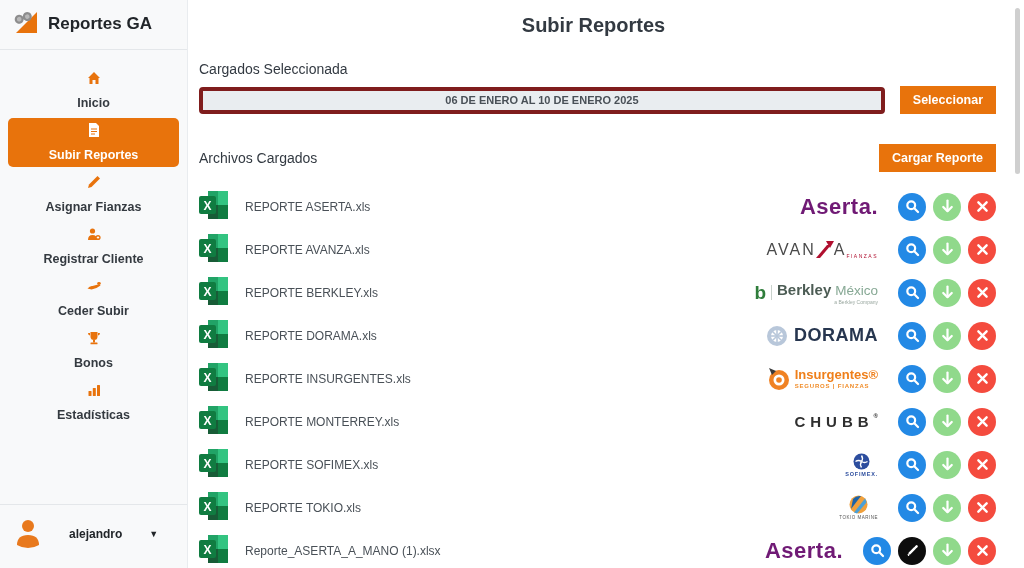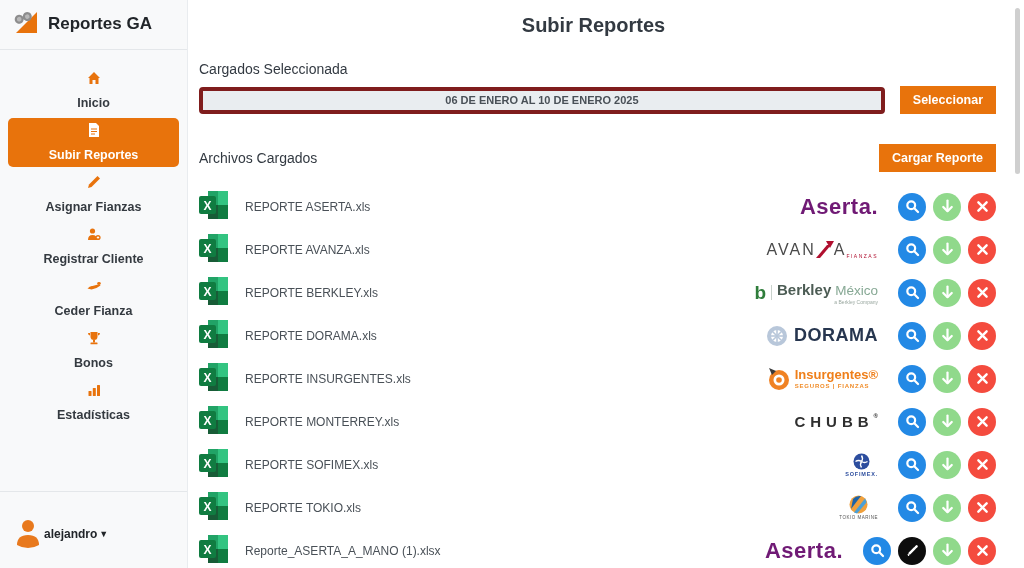--- a/index.html
+++ b/index.html
@@ -13,21 +13,21 @@
   .brand { display:flex; align-items:center; gap:8px; padding:8px 12px 9px 12px;
     border-bottom:1px solid #e4e7ea; }
   .brand-title { font-size:17px; font-weight:600; color:#212529; }
   .nav { padding-top:13px; }
   .nav-item { display:flex; align-items:center; gap:11px; margin:3px 8px;
     padding:5px 8px; border-radius:5px; font-size:12.5px; font-weight:600;
     color:#343a40; cursor:pointer; white-space:nowrap;flex-direction:column; }
   .nav-item .ic { width:14px; height:14px; display:flex; align-items:center; justify-content:center; }
   .nav-item.active { background:#e8730c; color:#fff; }
   .sidebar-footer { margin-top:auto; border-top:1px solid #e4e7ea;
-    padding:24px 12px 16px 12px; display:flex; align-items:center; gap:0; }
+    padding:11px 12px 16px 12px; display:flex; align-items:center; gap:25px; }
   .user-name { font-size:12px; font-weight:700; color:#212529; }
   .caret { font-size:9px; color:#212529; margin-left:2px; }
 
   
   .main { margin-left:163px; height:568px; position:relative; }
   .page-title { text-align:center; padding-top:14px; font-size:20px;
     font-weight:600; color:#333a42; }
   .section { padding-left:36px; padding-right:28px; }
   .label { font-size:14px; color:#333a42; }
   .folder-label { margin-top:24px; }
@@ -143,21 +143,21 @@
       </span>
       <span>Registrar Cliente</span>
     </div>
     <div class="nav-item">
       <span class="ic">
         <svg width="14" height="14" viewBox="0 0 14 14" fill="#e8730c">
           <path d="M0.5 9.5 q2.5 -3 5 -2.5 l5.5 -1.5 q2 -0.3 2.5 1 l-4 2.5 l-5 1.5 Z"></path>
           <ellipse cx="12" cy="4.5" rx="1.8" ry="1.4"></ellipse>
           </svg>
       </span>
-      <span>Ceder Fianza</span>
+      <span>Ceder Subir</span>
     </div>
     <div class="nav-item">
       <span class="ic">
         <svg width="14" height="14" viewBox="0 0 14 14" fill="#e8730c">
           <path d="M3.5 1 h7 v4.5 a3.5 3.5 0 0 1 -7 0 Z"></path>
           <path d="M1 2 h2 v2.5 a2.5 2.5 0 0 1 -2 -2.5 Z M13 2 h-2 v2.5 a2.5 2.5 0 0 0 2 -2.5 Z"></path>
           <rect x="6" y="9" width="2" height="2.5"></rect>
           <rect x="3.5" y="11.5" width="7" height="1.8" rx="0.5"></rect>
           </svg>
       </span>

